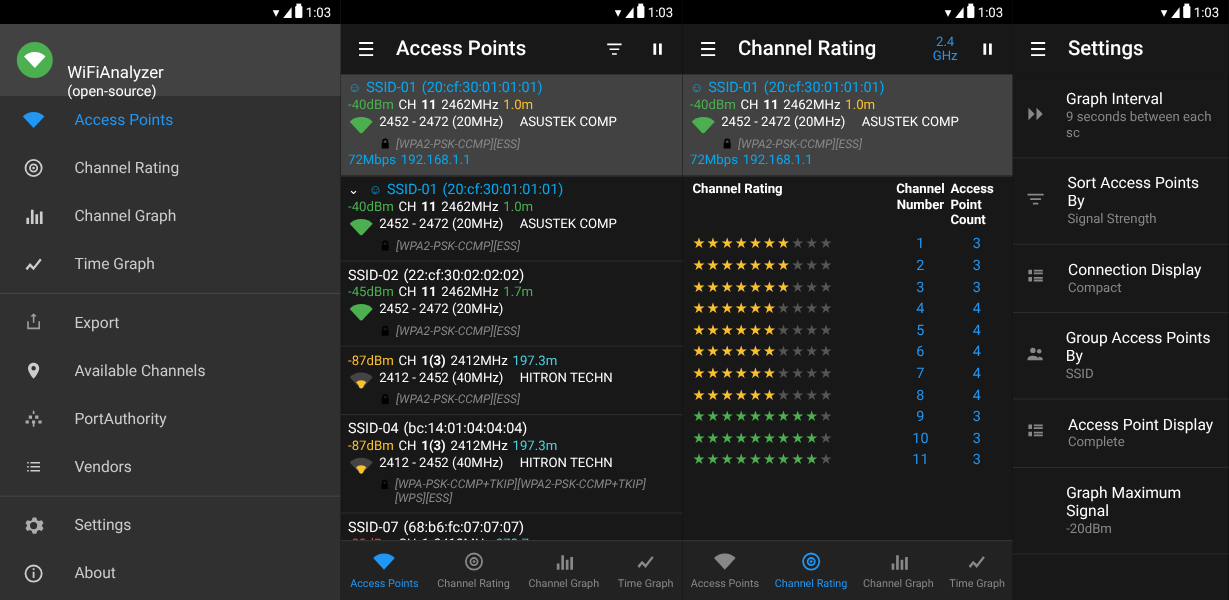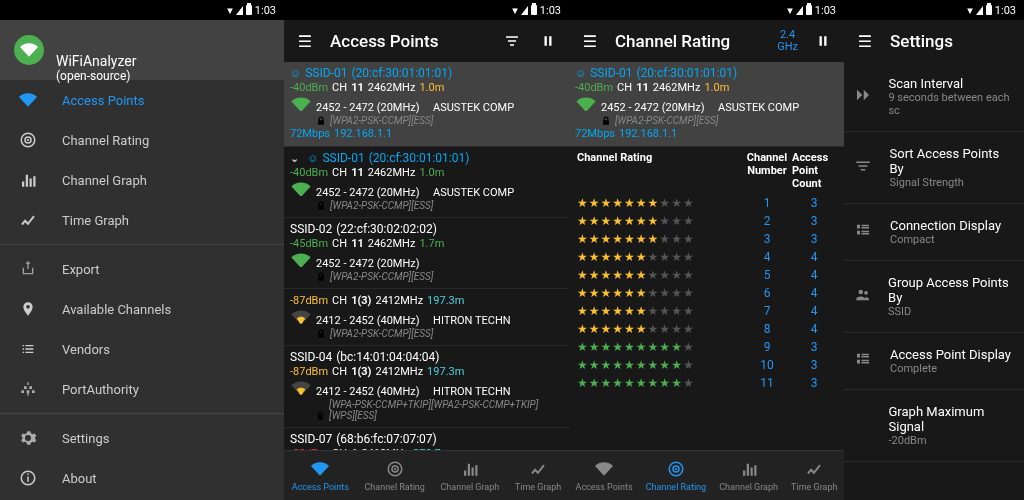--- a/index.html
+++ b/index.html
@@ -29,21 +29,21 @@
 .appbar { height: 42px; display: flex; align-items: center; padding: 0 10px; gap: 14px; background: #181818; }
 .appbar .title { color: #fff; font-size: 17px; font-weight: 500; flex: 1; }
 .appbar .icon-btn { color: #fff; width: 22px; display: flex; justify-content: center; }
 .band-label { color: #2196f3; font-size: 11px; text-align: center; line-height: 1.1; }
 
 .ap-card { padding: 4px 6px 6px; border-bottom: 1px solid #2a2a2a; font-size: 11px; }
 .ap-card.selected { background: #424242; }
 .ap-row1 { display: flex; align-items: center; gap: 4px; }
 .ap-ssid { color: #03a9f4; font-size: 12px; }
 .ap-mac { color: #03a9f4; font-size: 12px; }
-.ap-line { display: flex; align-items: flex-end; gap: 4px; margin-top: 1px; }
+.ap-line { display: flex; align-items: flex-start; gap: 4px; margin-top: 1px; }
 .dbm { font-size: 11px; }
 .ch { color: #fff; font-size: 11px; }
 .freq { color: #fff; font-size: 11px; }
 .dist { color: #fff; font-size: 11px; }
 .wifi-icon { width: 22px; text-align: center; }
 .vendor { color: #fff; font-size: 11px; }
 .security { color: #888; font-size: 10px; font-style: italic; }
 .link-speed { color: #03a9f4; font-size: 11px; }
 .ip { color: #03a9f4; font-size: 11px; }
 .chevron { color: #fff; margin-right: 4px; }
@@ -142,32 +142,32 @@
       <span class="icon">
           <svg width="16" height="16" viewBox="0 0 24 24">
             <path d="M12 2C8 2 5 5 5 9c0 5 7 13 7 13s7-8 7-13c0-4-3-7-7-7zm0 9.5A2.5 2.5 0 1112 6a2.5 2.5 0 010 5.5z"></path>
           </svg>
         </span>
       <span>Available Channels</span>
     </div>
       <div class="nav-item ">
       <span class="icon">
           <svg width="16" height="16" viewBox="0 0 24 24">
+            <path d="M11 2h2v4h-2zm0 16h2v4h-2zM6 8h4v4H6zm8 0h4v4h-4zM2 14h4v4H2zm16 0h4v4h-4zm-8 0h4v4h-4z" opacity=".8"></path>
+          </svg>
+        </span>
+      <span>PortAuthority</span>
+    </div>
+      <div class="nav-item ">
+      <span class="icon">
+          <svg width="16" height="16" viewBox="0 0 24 24">
             <path d="M4 6h2v2H4zm4 0h12v2H8zM4 11h2v2H4zm4 0h12v2H8zM4 16h2v2H4zm4 0h12v2H8z"></path>
           </svg>
         </span>
       <span>Vendors</span>
-    </div>
-      <div class="nav-item ">
-      <span class="icon">
-          <svg width="16" height="16" viewBox="0 0 24 24">
-            <path d="M11 2h2v4h-2zm0 16h2v4h-2zM6 8h4v4H6zm8 0h4v4h-4zM2 14h4v4H2zm16 0h4v4h-4zm-8 0h4v4h-4z" opacity=".8"></path>
-          </svg>
-        </span>
-      <span>PortAuthority</span>
     </div>
       <div class="nav-divider"></div>
       <div class="nav-item ">
       <span class="icon">
           <svg width="18" height="18" viewBox="0 0 24 24">
             <path d="M12 8a4 4 0 100 8 4 4 0 000-8zm9 4l2 3-2 3-3-1a8 8 0 01-2 1l-1 3h-4l-1-3a8 8 0 01-2-1l-3 1-2-3 2-3-2-3 2-3 3 1a8 8 0 012-1l1-3h4l1 3a8 8 0 012 1l3-1 2 3z" opacity=".8"></path>
           </svg>
         </span>
       <span>Settings</span>
     </div>
@@ -537,21 +537,21 @@
   <div class="appbar">
     <span class="icon-btn">☰</span>
     <span class="title">Settings</span>
   </div>
   <div id="settings-list">
       <div class="setting">
       <span class="sicon"><svg width="18" height="18" viewBox="0 0 24 24">
             <path d="M4 5l7 7-7 7zm9 0l7 7-7 7z"></path>
           </svg></span>
       <div>
-        <div class="stitle">Scan Interval</div>
+        <div class="stitle">Graph Interval</div>
         <div class="ssub">9 seconds between each sc</div>
       </div>
     </div>
       <div class="setting">
       <span class="sicon"><svg width="18" height="18" viewBox="0 0 24 24">
             <path d="M3 6h18v2H3zm3 5h12v2H6zm3 5h6v2H9z"></path>
           </svg></span>
       <div>
         <div class="stitle">Sort Access Points By</div>
         <div class="ssub">Signal Strength</div>

